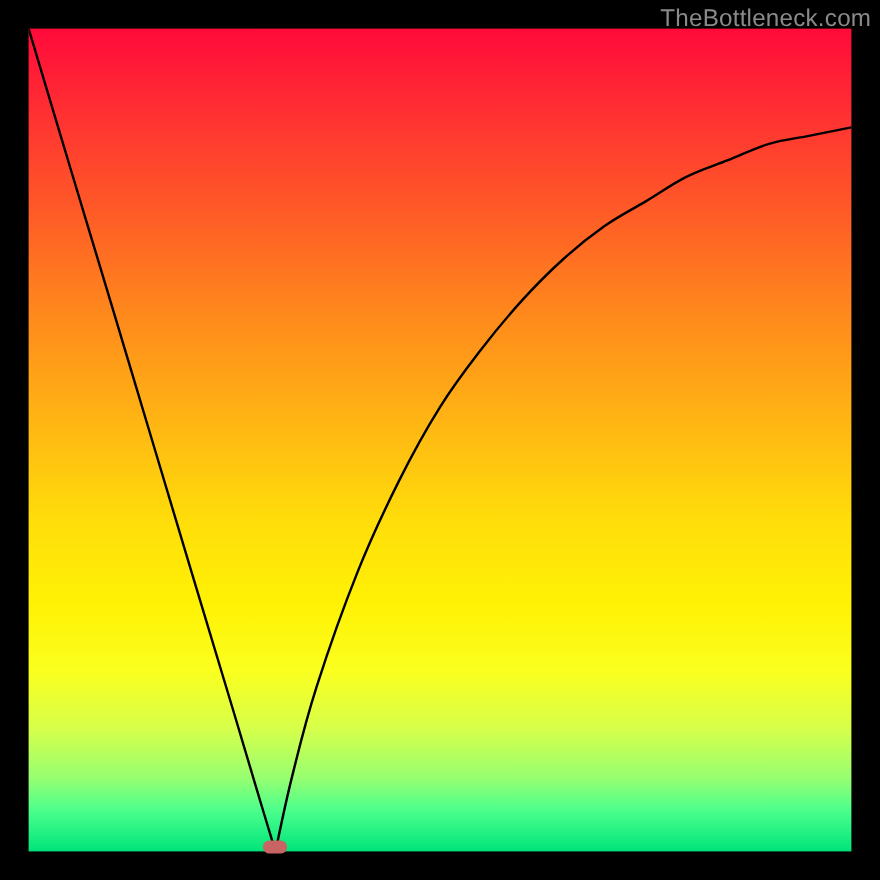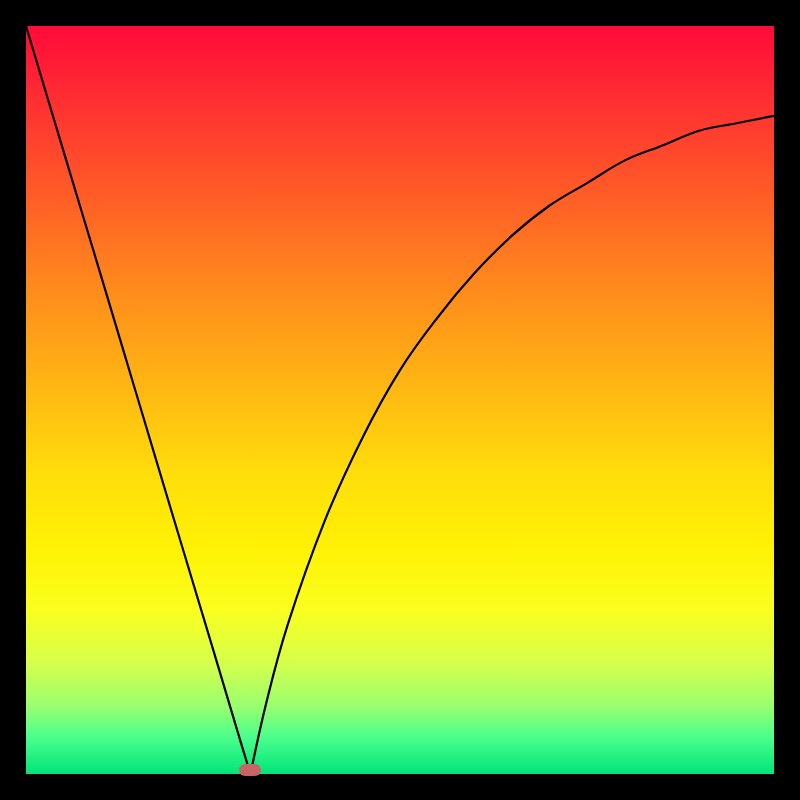--- a/index.html
+++ b/index.html
@@ -70,20 +70,21 @@
     font-size: 22px;
     font-weight: 500;
     letter-spacing: 0.2px;
     z-index: 5;
   }
 </style>
 </head>
 <body>
 
 <div class="frame">
+  <div class="watermark">TheBottleneck.com</div>
   <div class="plot">
     <svg class="curve" viewBox="0 0 748 748" preserveAspectRatio="none">
       <path id="path-left" d="M 0.00 0.00 C 6.73 22.48,23.94 80.08,37.40 124.92 C 50.86 169.75,61.34 204.25,74.80 249.08 C 88.26 293.92,98.74 329.03,112.20 374.00 C 125.66 418.97,136.14 454.08,149.60 498.92 C 163.06 543.75,176.90 589.42,187.00 623.08 C 197.10 656.74,200.31 667.87,205.70 685.92 C 211.09 703.96,213.55 712.14,216.92 723.32 C 220.29 734.49,223.05 743.56,224.40 748.00"></path>
       <path id="path-right" d="M 224.40 748.00 C 227.09 735.88,232.63 707.61,239.36 680.68 C 246.09 653.75,251.03 632.06,261.80 598.40 C 272.57 564.74,285.74 527.34,299.20 493.68 C 312.66 460.02,323.14 438.33,336.60 411.40 C 350.06 384.47,360.54 365.62,374.00 344.08 C 387.46 322.54,397.94 309.22,411.40 291.72 C 424.86 274.22,435.34 261.65,448.80 246.84 C 462.26 232.03,472.74 221.56,486.20 209.44 C 499.66 197.32,510.14 188.94,523.60 179.52 C 537.06 170.10,547.54 165.16,561.00 157.08 C 574.46 149.00,584.94 141.37,598.40 134.64 C 611.86 127.91,622.34 125.07,635.80 119.68 C 649.26 114.29,659.74 108.76,673.20 104.72 C 686.66 100.68,697.14 99.93,710.60 97.24 C 724.06 94.55,741.27 91.11,748.00 89.76"></path>
     </svg>
     <div id="min-marker" class="marker" style="left: 213.4px; top: 738.26px;"></div>
   </div>
 </div>
 
 </body></html>

